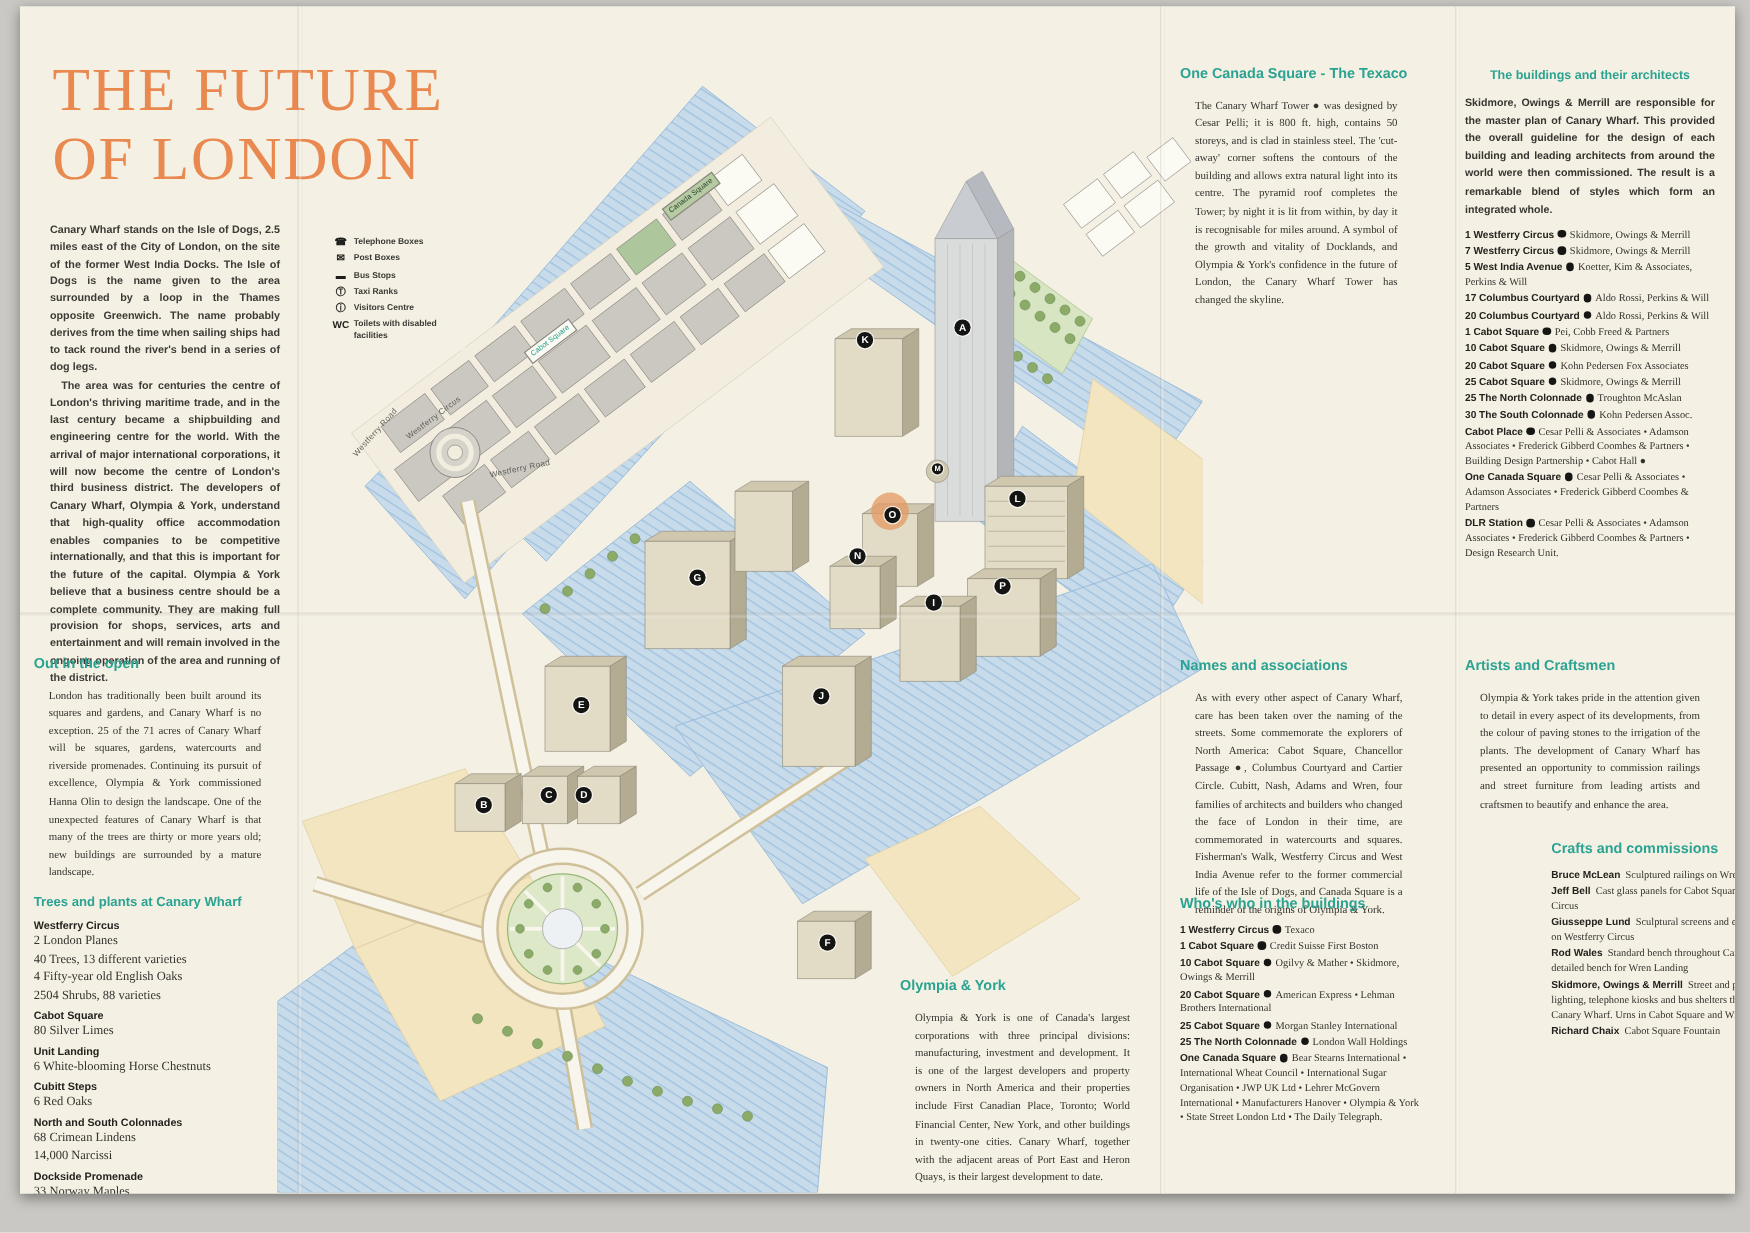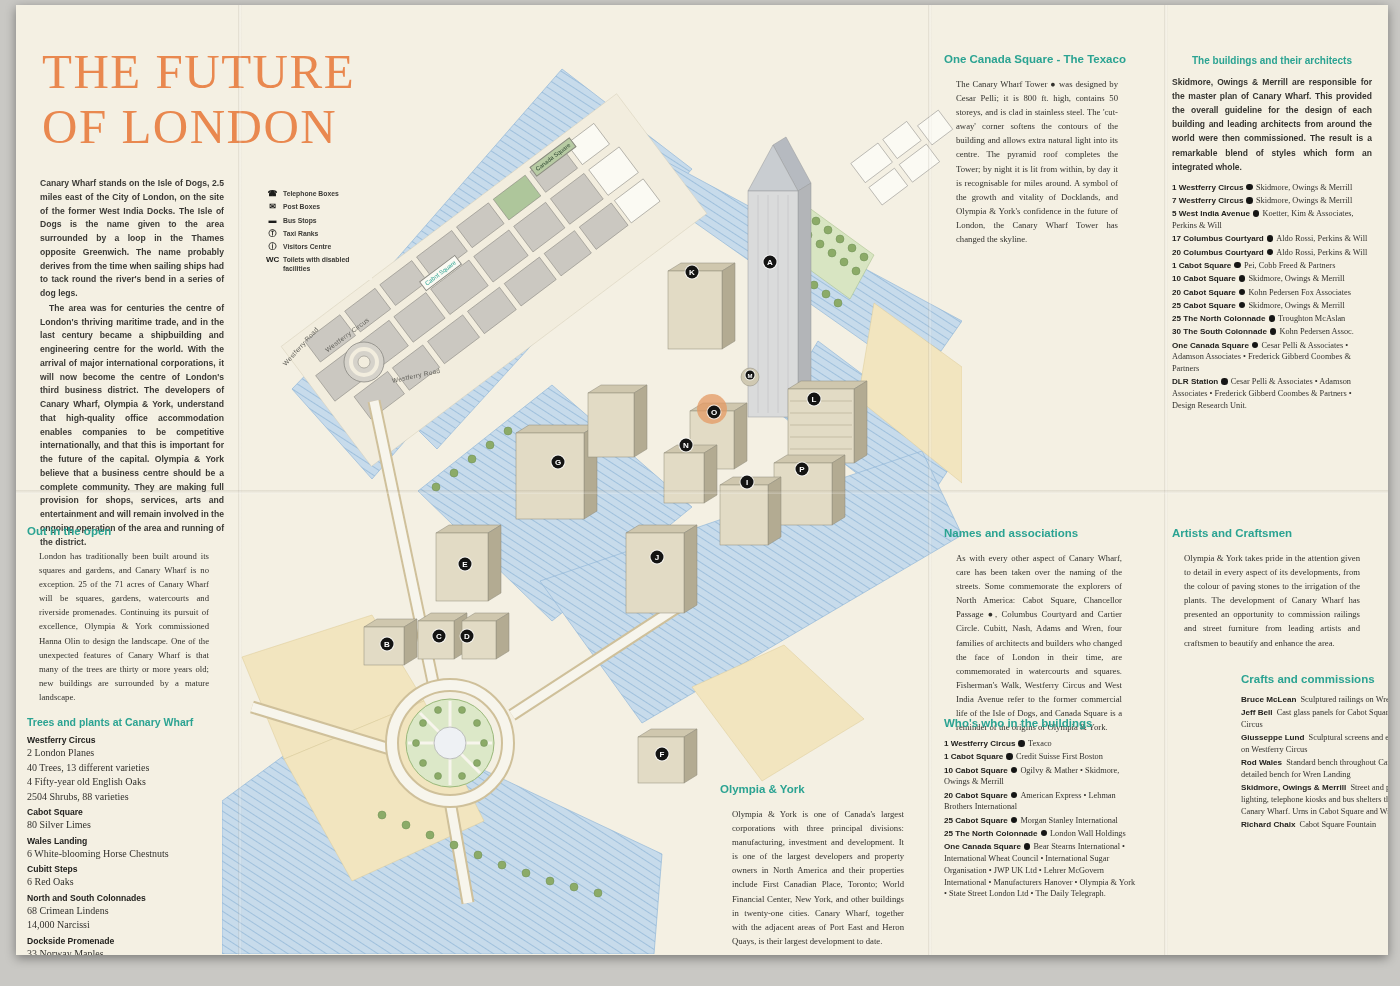--- a/index.html
+++ b/index.html
@@ -402,20 +402,21 @@
         <p class="entry"><b>10 Cabot Square</b><span class="mk"></span><span>Skidmore, Owings &amp; Merrill</span></p>
 
         <p class="entry"><b>20 Cabot Square</b><span class="mk"></span><span>Kohn Pedersen Fox Associates</span></p>
 
         <p class="entry"><b>25 Cabot Square</b><span class="mk"></span><span>Skidmore, Owings &amp; Merrill</span></p>
 
         <p class="entry"><b>25 The North Colonnade</b><span class="mk"></span><span>Troughton McAslan</span></p>
 
         <p class="entry"><b>30 The South Colonnade</b><span class="mk"></span><span>Kohn Pedersen Assoc.</span></p>
 
+        <p class="entry"><b>Cabot Place</b><span class="mk"></span><span>Cesar Pelli &amp; Associates • Adamson Associates • Frederick Gibberd Coombes &amp; Partners • Building Design Partnership • Cabot Hall ●</span></p>
 
         <p class="entry"><b>One Canada Square</b><span class="mk"></span><span>Cesar Pelli &amp; Associates • Adamson Associates • Frederick Gibberd Coombes &amp; Partners</span></p>
 
         <p class="entry"><b>DLR Station</b><span class="mk"></span><span>Cesar Pelli &amp; Associates • Adamson Associates • Frederick Gibberd Coombes &amp; Partners • Design Research Unit.</span></p>
       </div>
   </section>
 
   <section class="col col-open">
     <h2 class="h-teal">Out in the open</h2>
     <p class="body-serif">London has traditionally been built around its squares and gardens, and Canary Wharf is no exception. 25 of the 71 acres of Canary Wharf will be squares, gardens, watercourts and riverside promenades. Continuing its pursuit of excellence, Olympia &amp; York commissioned Hanna Olin to design the landscape. One of the unexpected features of Canary Wharf is that many of the trees are thirty or more years old; new buildings are surrounded by a mature landscape.</p>
@@ -436,21 +437,21 @@
 
         <div class="tree-group">
           <p class="tree-group-name">Cabot Square</p>
           <div>
 
           <p class="tree-item">80 Silver Limes</p>
           </div>
         </div>
 
         <div class="tree-group">
-          <p class="tree-group-name">Wales Landing</p>
+          <p class="tree-group-name">Unit Landing</p>
           <div>
 
           <p class="tree-item">6 White-blooming Horse Chestnuts</p>
           </div>
         </div>
 
         <div class="tree-group">
           <p class="tree-group-name">Cubitt Steps</p>
           <div>
 

